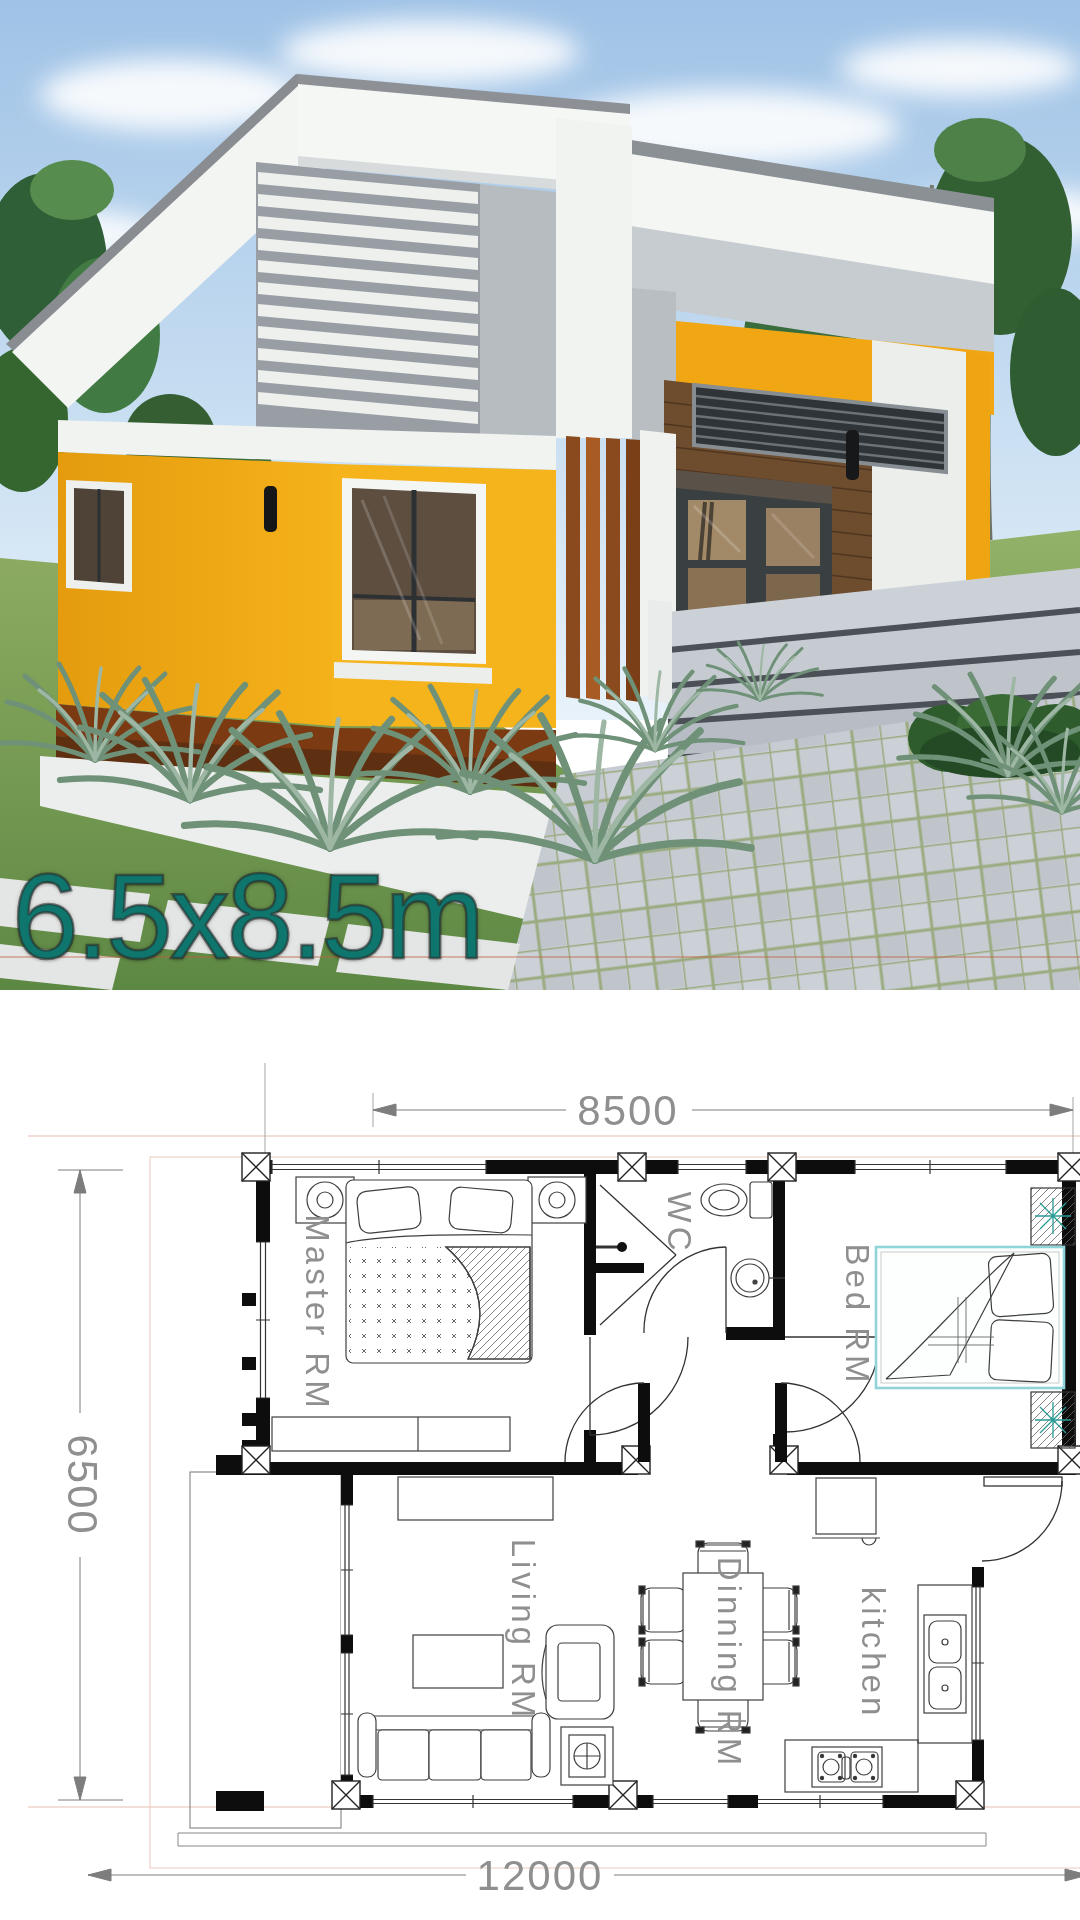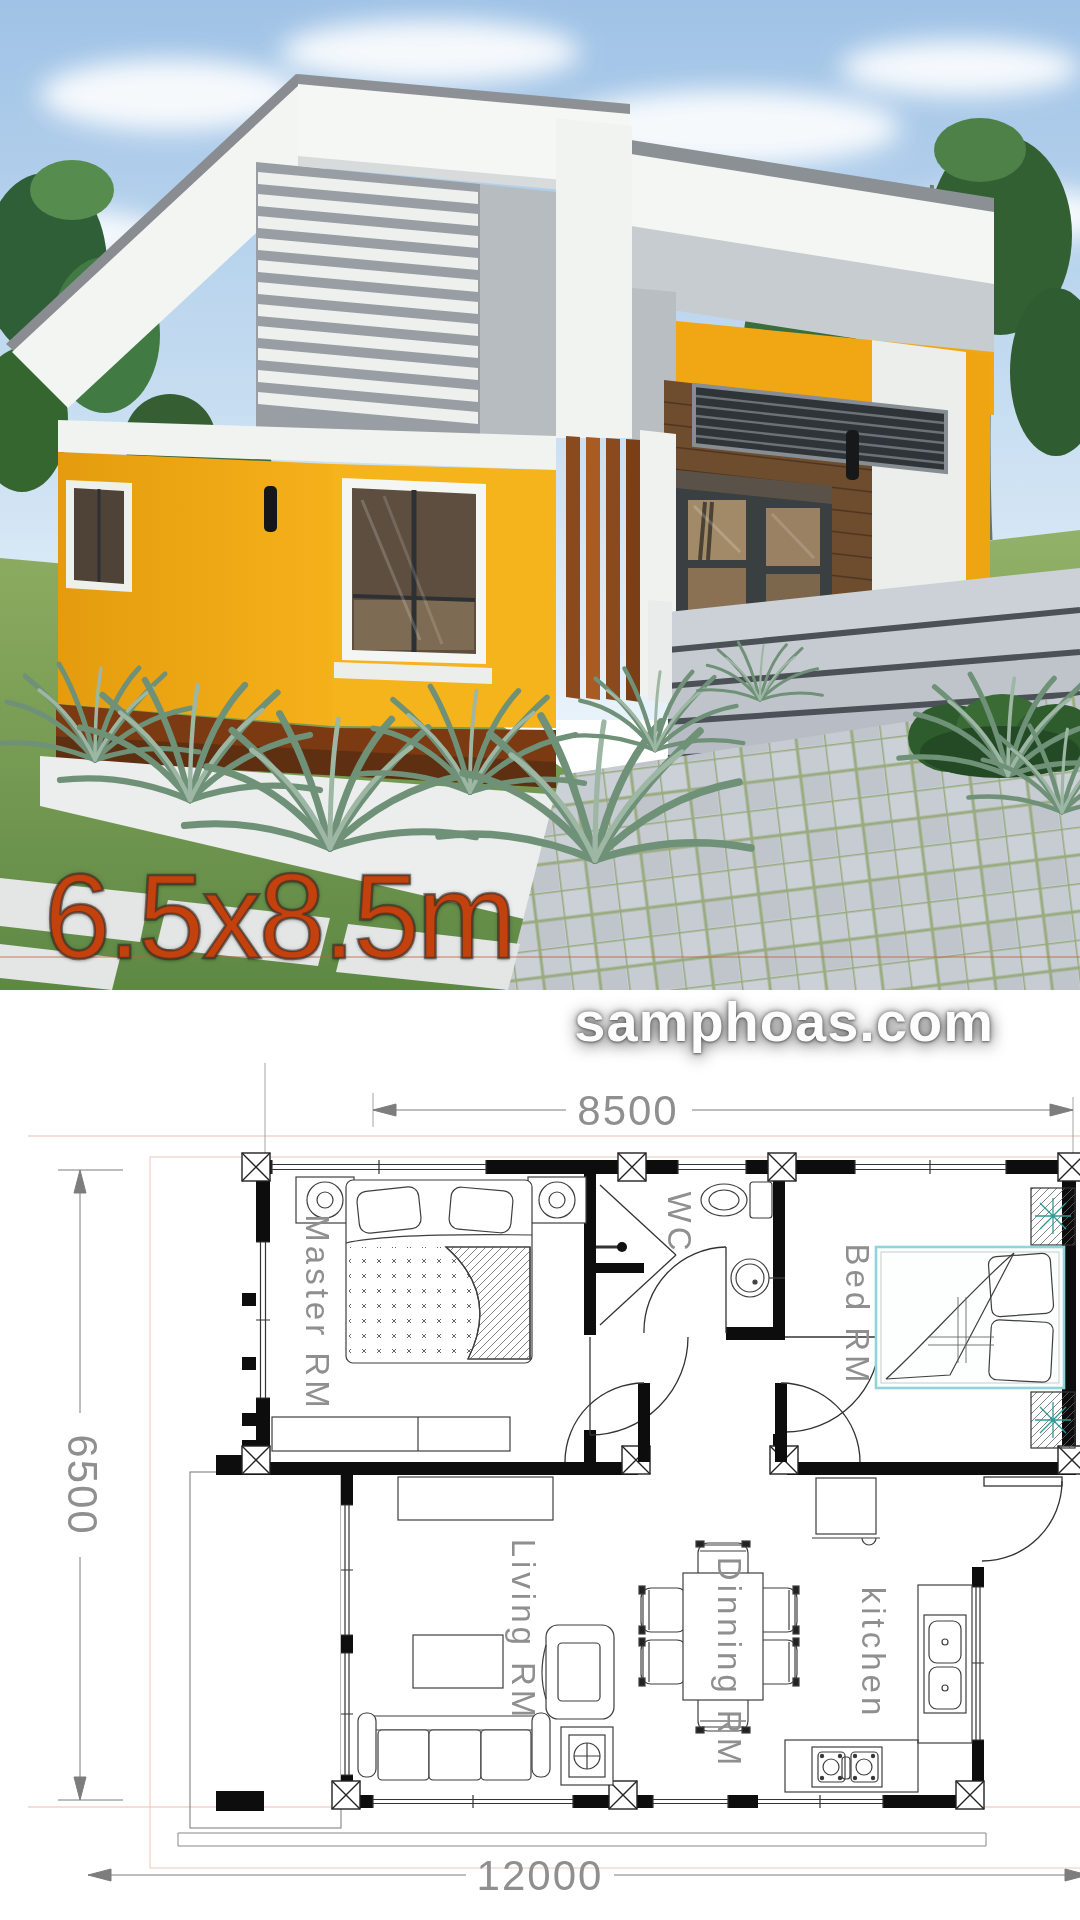--- a/index.html
+++ b/index.html
@@ -3,24 +3,24 @@
 <meta charset="utf-8">
 <style>
   html,body{margin:0;padding:0;background:#ffffff;}
   .stage{position:relative;width:1080px;height:1920px;background:#fff;overflow:hidden;
          font-family:"Liberation Sans",sans-serif;}
   .hero{position:absolute;left:0;top:0;width:1080px;height:990px;}
   .hero svg{display:block;}
   .size-label{
     position:absolute;left:12px;top:856px;
     font-size:120px;font-weight:400;letter-spacing:-3px;
-    color:#c2410c;
+    color:#0f766e;
     -webkit-text-stroke:2.5px rgba(40,40,40,.55);
     text-shadow:0 0 5px rgba(0,0,0,.28), 0 2px 3px rgba(0,0,0,.22);
-    white-space:nowrap;line-height:1;margin-left:32px;
+    white-space:nowrap;line-height:1;
   }
   .watermark{
     position:absolute;right:86px;top:994px;
     font-size:56px;font-weight:700;letter-spacing:1px;
     color:#fdfdfd;white-space:nowrap;line-height:1;
     text-shadow:0 3px 16px rgba(70,70,70,.95),0 0 5px rgba(100,100,100,.9),0 1px 2px rgba(120,120,120,.85);
   }
   .plan{position:absolute;left:0;top:985px;width:1080px;height:935px;margin-left:28px;}
   .plan svg{display:block;}
   text.cad{font-family:"Liberation Sans",sans-serif;fill:#8f8f8f;}
@@ -265,21 +265,20 @@
         <use href="#palmDef" transform="translate(1008,775) scale(1.05)"></use>
         <use href="#palmDef" transform="translate(1062,812) scale(.9)"></use>
       </g>
 
       <line x1="0" y1="957" x2="1080" y2="957" stroke="#c06040" stroke-width="1.4" opacity=".55"></line>
     </svg>
 
     <div class="size-label">6.5x8.5m</div>
   </div>
 
-  <div class="watermark">samphoas.com</div>
 
   <div class="plan">
     <svg width="1080" height="935" viewBox="0 0 1080 935">
       <defs>
         <pattern id="xpat" width="15" height="15" patternUnits="userSpaceOnUse">
           <path d="M4,4 L8,8 M8,4 L4,8" stroke="#555" stroke-width=".9" fill="none"></path>
         </pattern>
         <pattern id="dpat" width="8" height="8" patternUnits="userSpaceOnUse">
           <path d="M0,8 L8,0" stroke="#666" stroke-width=".8"></path>
         </pattern>

